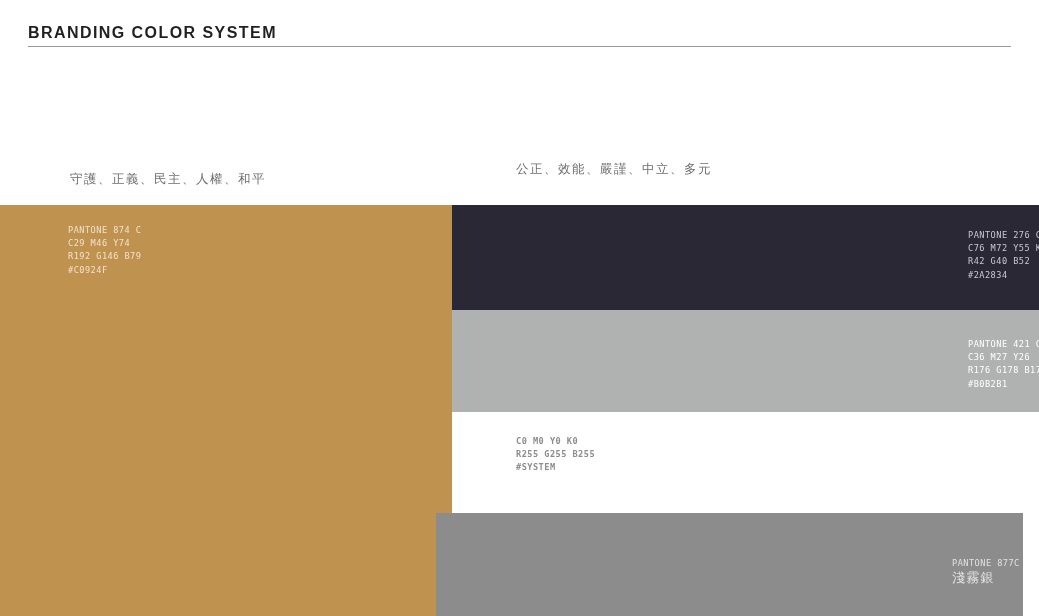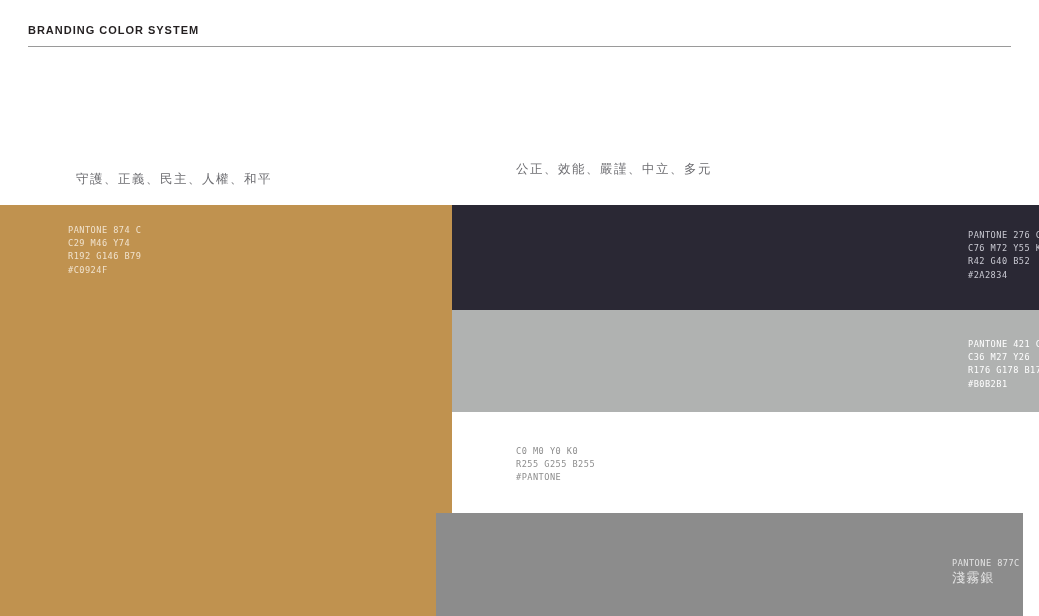--- a/index.html
+++ b/index.html
@@ -21,21 +21,21 @@
     position: absolute;
     left: 0;
     top: 0;
     width: 1039px;
     height: 196px;
   }
   .header-title {
     position: absolute;
     left: 28px;
     top: 24px;
-    font-size: 11px;
+    font-size: 16px;
     font-weight: bold;
     letter-spacing: 0.09em;
     color: #231f20;
     white-space: nowrap;
   }
   .header-rule {
     position: absolute;
     left: 28px;
     top: 46px;
     width: 983px;
@@ -45,21 +45,21 @@
 
   
   .slogan {
     position: absolute;
     font-size: 12.5px;
     letter-spacing: 0.12em;
     color: #6e6e72;
     white-space: nowrap;
     font-family: "DejaVu Sans", "Liberation Sans", sans-serif;
   }
-  .slogan-left  { left: 76px;  top: 171px; }
+  .slogan-left  { left: 70px;  top: 171px; }
   .slogan-right { left: 516px; top: 161px; }
 
   
   .swatches {
     position: absolute;
     left: 0;
     top: 205px;
     width: 1039px;
     height: 411px;
   }
@@ -169,17 +169,17 @@
 
   <div class="block block-darkgray" style="background:#8C8C8C">
     <div class="spec spec-darkgray">
       <span class="spec-line">PANTONE 877C</span>
       <span class="spec-line spec-name-cjk">淺霧銀</span>
     </div>
   </div>
 
 </div>
 
-<div class="spec spec-white" style="top:445px; left:516px;">
+<div class="spec spec-white" style="top:435px; left:516px;font-weight:bold;">
   <span class="spec-line">C0 M0 Y0 K0</span>
   <span class="spec-line">R255 G255 B255</span>
-  <span class="spec-line">#PANTONE</span>
+  <span class="spec-line">#SYSTEM</span>
 </div>
 
 </body></html>

